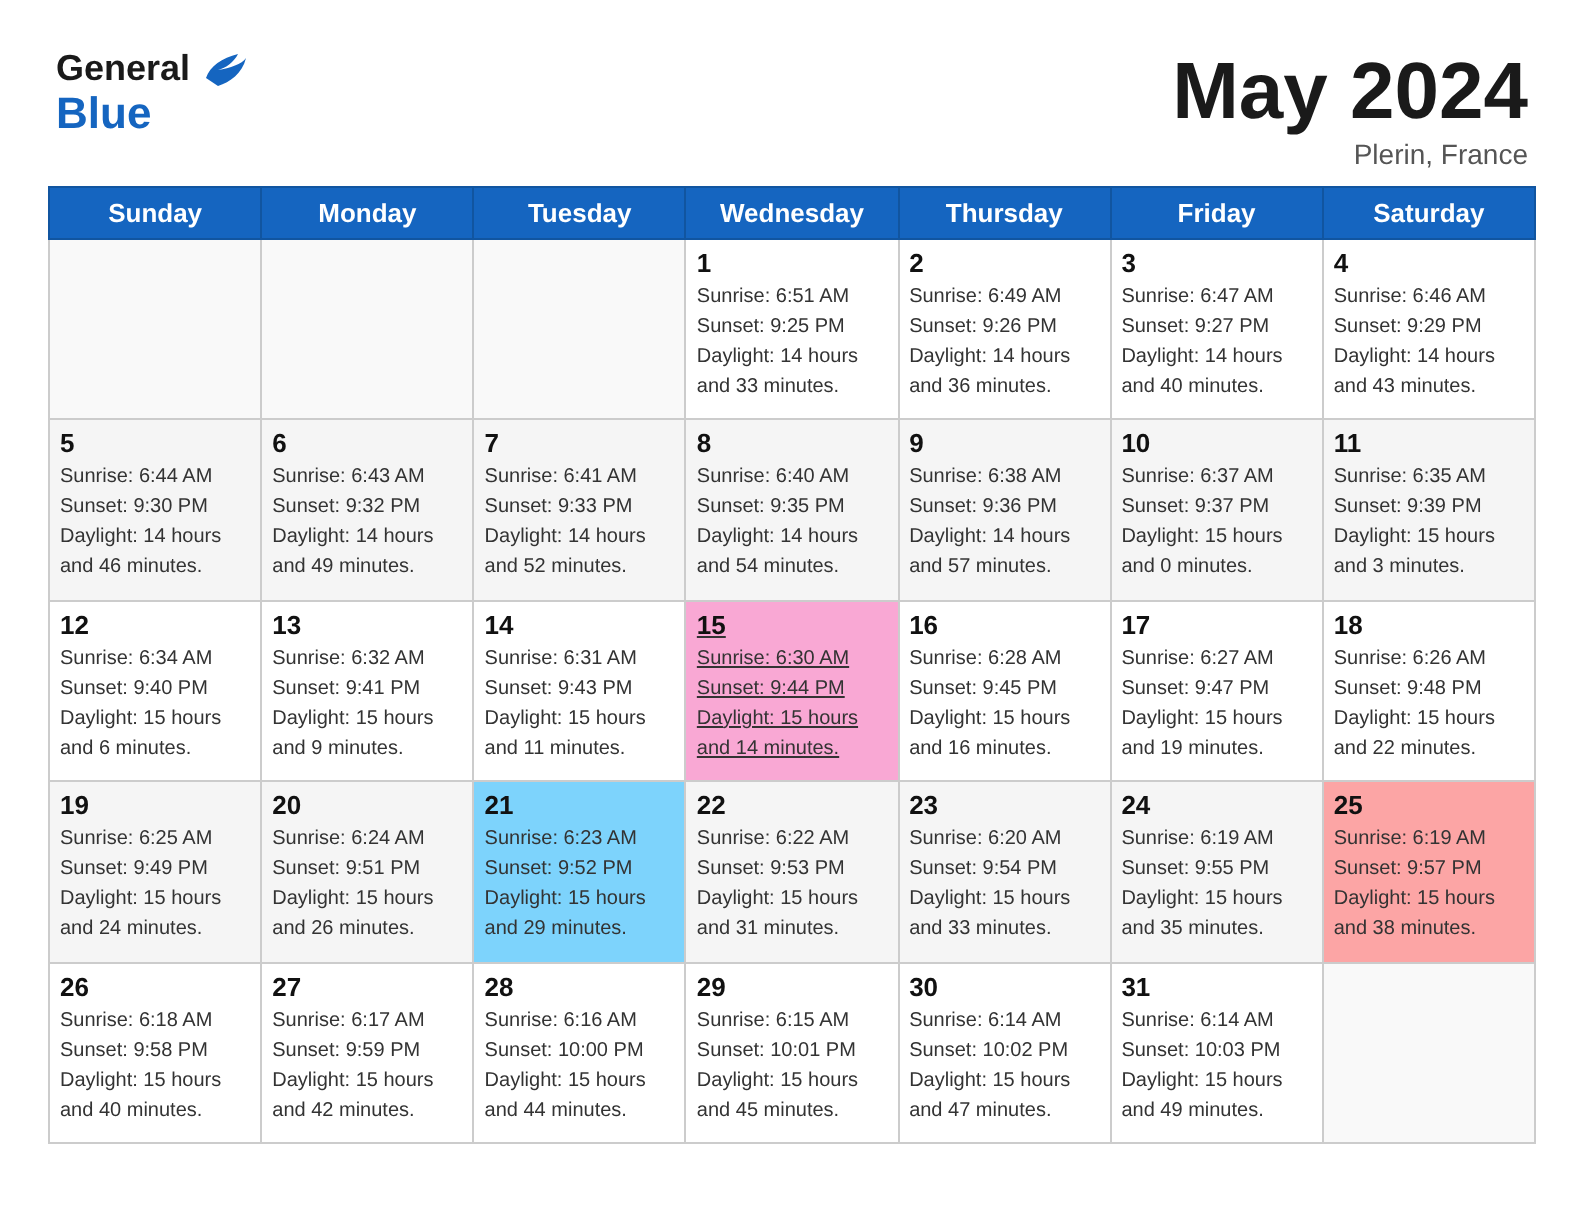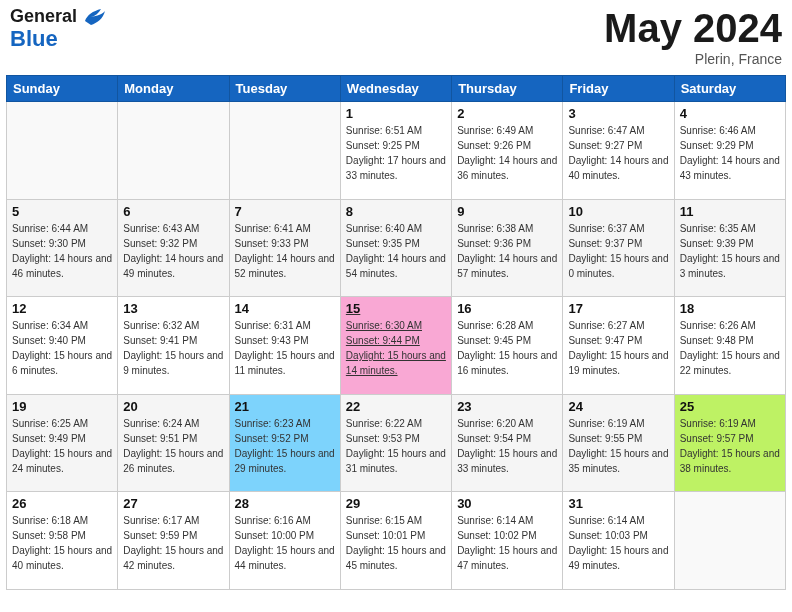--- a/index.html
+++ b/index.html
@@ -6,21 +6,21 @@
     body {
       width: 792px;
       height: 612px;
       font-family: Arial, sans-serif;
       background: #fff;
       overflow: hidden;
     }
     .page {
       width: 792px;
       height: 596px;
-      padding: 6px;
+      padding: 24px;
       display: flex;
       flex-direction: column;
     }
     .header {
       display: flex;
       justify-content: space-between;
       align-items: flex-start;
       margin-bottom: 8px;
       padding: 0 4px;
     }
@@ -43,21 +43,21 @@
     .calendar {
       flex: 1;
       border: 1px solid #ccc;
       border-collapse: collapse;
       width: 100%;
       table-layout: fixed;
     }
     .calendar th {
       background: #1565c0;
       color: #fff;
-      text-align: left;
+      text-align: center;
       padding: 5px 6px;
       font-size: 13px;
       font-weight: bold;
       border: 1px solid #1155a0;
     }
     .calendar td {
       border: 1px solid #ccc;
       vertical-align: top;
       padding: 4px 5px;
       font-size: 10px;
@@ -127,21 +127,21 @@
     <tbody id="cal-body">
         <tr style="background: rgb(255, 255, 255);">
           <td class="empty" style="background: rgb(249, 249, 249);"></td>
           <td class="empty" style="background: rgb(249, 249, 249);"></td>
           <td class="empty" style="background: rgb(249, 249, 249);"></td>
           <td style="background: rgb(255, 255, 255);">
             <div class="day-number">1</div>
             <div class="day-info">
               <div>Sunrise: 6:51 AM</div>
               <div>Sunset: 9:25 PM</div>
-              <div>Daylight: 17 hours and 33 minutes.</div>
+              <div>Daylight: 14 hours and 33 minutes.</div>
             </div>
           </td>
           <td style="background: rgb(255, 255, 255);">
             <div class="day-number">2</div>
             <div class="day-info">
               <div>Sunrise: 6:49 AM</div>
               <div>Sunset: 9:26 PM</div>
               <div>Daylight: 14 hours and 36 minutes.</div>
             </div>
           </td>
@@ -320,21 +320,21 @@
             </div>
           </td>
           <td style="background: rgb(245, 245, 245);">
             <div class="day-number">24</div>
             <div class="day-info">
               <div>Sunrise: 6:19 AM</div>
               <div>Sunset: 9:55 PM</div>
               <div>Daylight: 15 hours and 35 minutes.</div>
             </div>
           </td>
-          <td style="background: #bef264;">
+          <td style="background: #fca5a5;">
             <div class="day-number">25</div>
             <div class="day-info">
               <div>Sunrise: 6:19 AM</div>
               <div>Sunset: 9:57 PM</div>
               <div>Daylight: 15 hours and 38 minutes.</div>
             </div>
           </td>
         </tr>
         <tr style="background: rgb(255, 255, 255);">
           <td style="background: rgb(255, 255, 255);">

